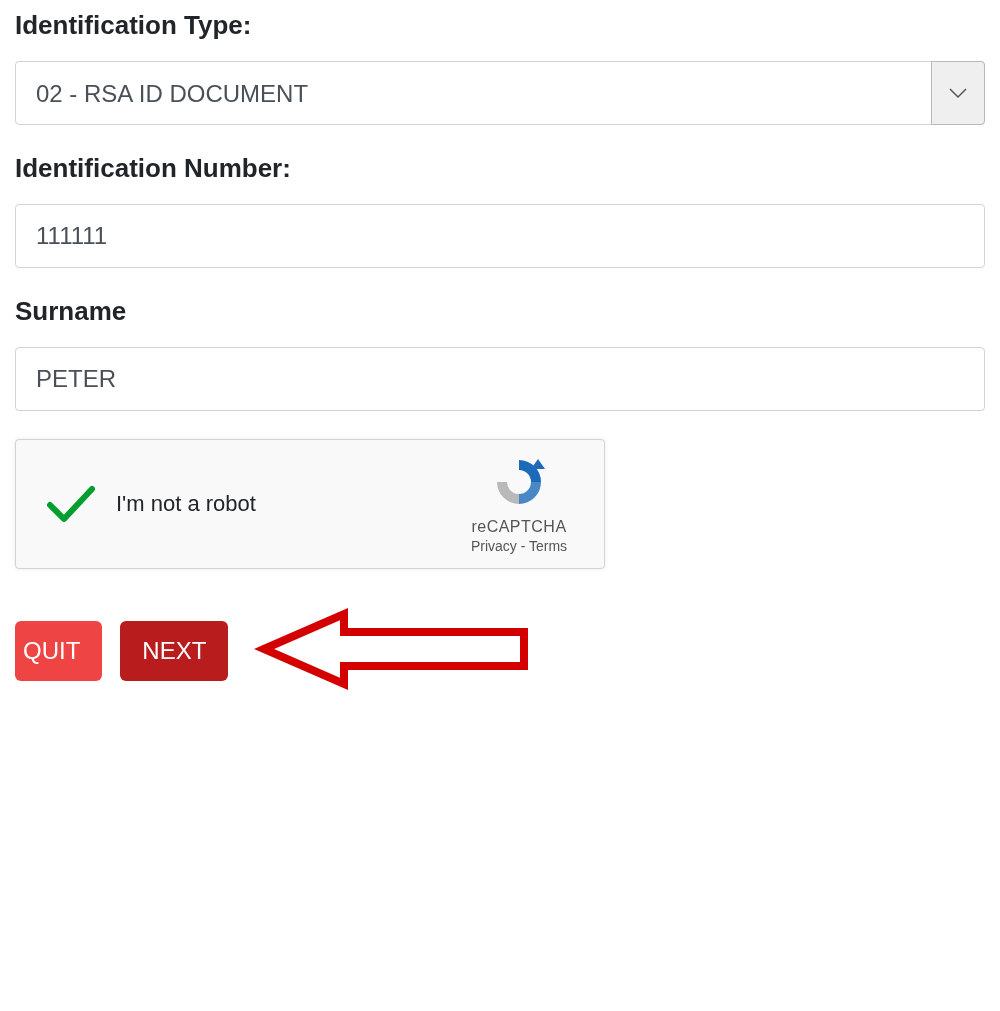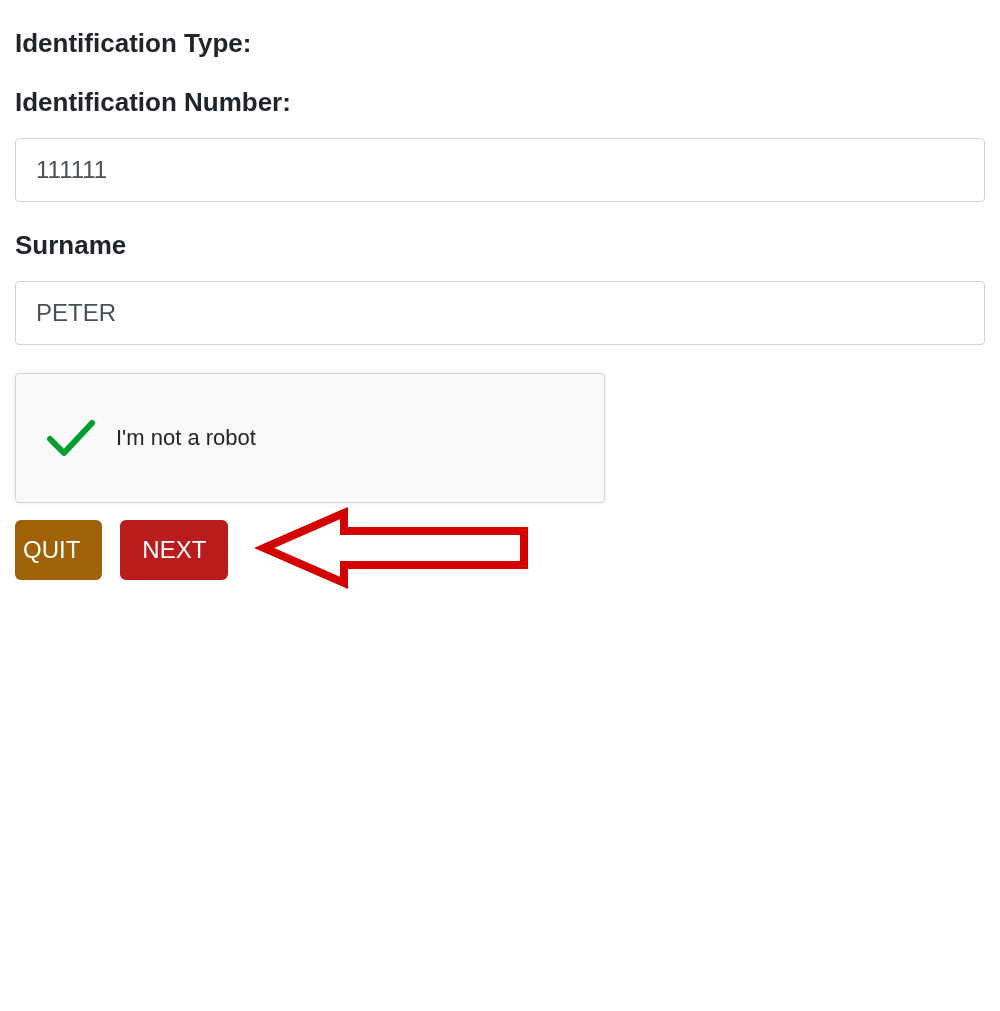--- a/index.html
+++ b/index.html
@@ -16,21 +16,20 @@
     }
     .form-group {
       margin-bottom: 28px;
     }
     .form-label {
       display: block;
       font-size: 26px;
       font-weight: 700;
       color: #212529;
       margin-bottom: 20px;
-      margin-top: 18px;
     }
     .select-wrapper {
       position: relative;
       width: 100%;
     }
     .form-select {
       width: 100%;
       height: 64px;
       padding: 0 60px 0 20px;
       font-size: 24px;
@@ -69,20 +68,21 @@
     .recaptcha-box {
       width: 590px;
       height: 130px;
       border: 1px solid #d3d3d3;
       border-radius: 4px;
       background: #f9f9f9;
       display: flex;
       align-items: center;
       padding: 0 20px 0 30px;
       margin-top: 10px;
+      margin-bottom: 35px;
       box-shadow: 0 0 4px rgba(0,0,0,0.08);
     }
     .recaptcha-check {
       flex: 0 0 50px;
       display: flex;
       align-items: center;
       justify-content: center;
     }
     .recaptcha-label {
       flex: 1;
@@ -117,35 +117,45 @@
       height: 60px;
       padding: 0 22px;
       font-size: 24px;
       color: #ffffff;
       border: none;
       border-radius: 6px;
       cursor: pointer;
       font-weight: 400;
     }
     .btn-quit {
-      background: #a16207;
+      background: #ef4444;
       padding-left: 8px;
     }
     .btn-next {
       background: #b91c1c;
     }
     .arrow-annotation {
       margin-left: 8px;
     }
   </style>
 </head>
 <body>
 
 <div class="form-group">
   <label class="form-label">Identification Type:</label>
+  <div class="select-wrapper">
+    <select class="form-select">
+      <option>02 - RSA ID DOCUMENT</option>
+    </select>
+    <div class="select-arrow">
+      <svg width="20" height="12" viewBox="0 0 20 12">
+        <polyline points="2,2 10,10 18,2" fill="none" stroke="#555" stroke-width="1.5"></polyline>
+      </svg>
+    </div>
+  </div>
 </div>
 
 <div class="form-group">
   <label class="form-label">Identification Number:</label>
   <input class="form-input" type="text" value="111111" style="">
 </div>
 
 <div class="form-group">
   <label class="form-label">Surname</label>
   <input class="form-input" type="text" value="PETER" style="">
@@ -154,20 +164,32 @@
 <div class="form-group">
 </div>
 
 <div class="recaptcha-box">
   <div class="recaptcha-check">
     <svg width="50" height="42" viewBox="0 0 50 42">
       <polyline points="4,22 18,36 46,6" fill="none" stroke="#009e2f" stroke-width="6" stroke-linecap="round" stroke-linejoin="round"></polyline>
     </svg>
   </div>
   <div class="recaptcha-label">I'm not a robot</div>
+  <div class="recaptcha-brand">
+    <div class="recaptcha-logo">
+      <svg width="60" height="55" viewBox="0 0 60 55">
+        <path d="M 30 5 A 22 22 0 0 1 52 27 L 42 27 A 12 12 0 0 0 30 15 Z" fill="#1c6ab9"></path>
+        <path d="M 52 27 A 22 22 0 0 1 30 49 L 30 39 A 12 12 0 0 0 42 27 Z" fill="#4a87c7"></path>
+        <path d="M 30 49 A 22 22 0 0 1 8 27 L 18 27 A 12 12 0 0 0 30 39 Z" fill="#b9b9b9"></path>
+        <polygon points="49,4 56,14 42,14" fill="#1c6ab9"></polygon>
+      </svg>
+    </div>
+    <div class="recaptcha-name">reCAPTCHA</div>
+    <div class="recaptcha-links">Privacy - Terms</div>
+  </div>
 </div>
 
 <div class="button-row">
   <button class="btn btn-quit">QUIT</button>
   <button class="btn btn-next">NEXT</button>
   <div class="arrow-annotation">
     <svg width="280" height="90" viewBox="0 0 280 90">
       <path d="M 10 45 L 90 10 L 90 28 L 270 28 L 270 62 L 90 62 L 90 80 Z" fill="none" stroke="#d40000" stroke-width="8" stroke-linejoin="miter"></path>
     </svg>
   </div>

